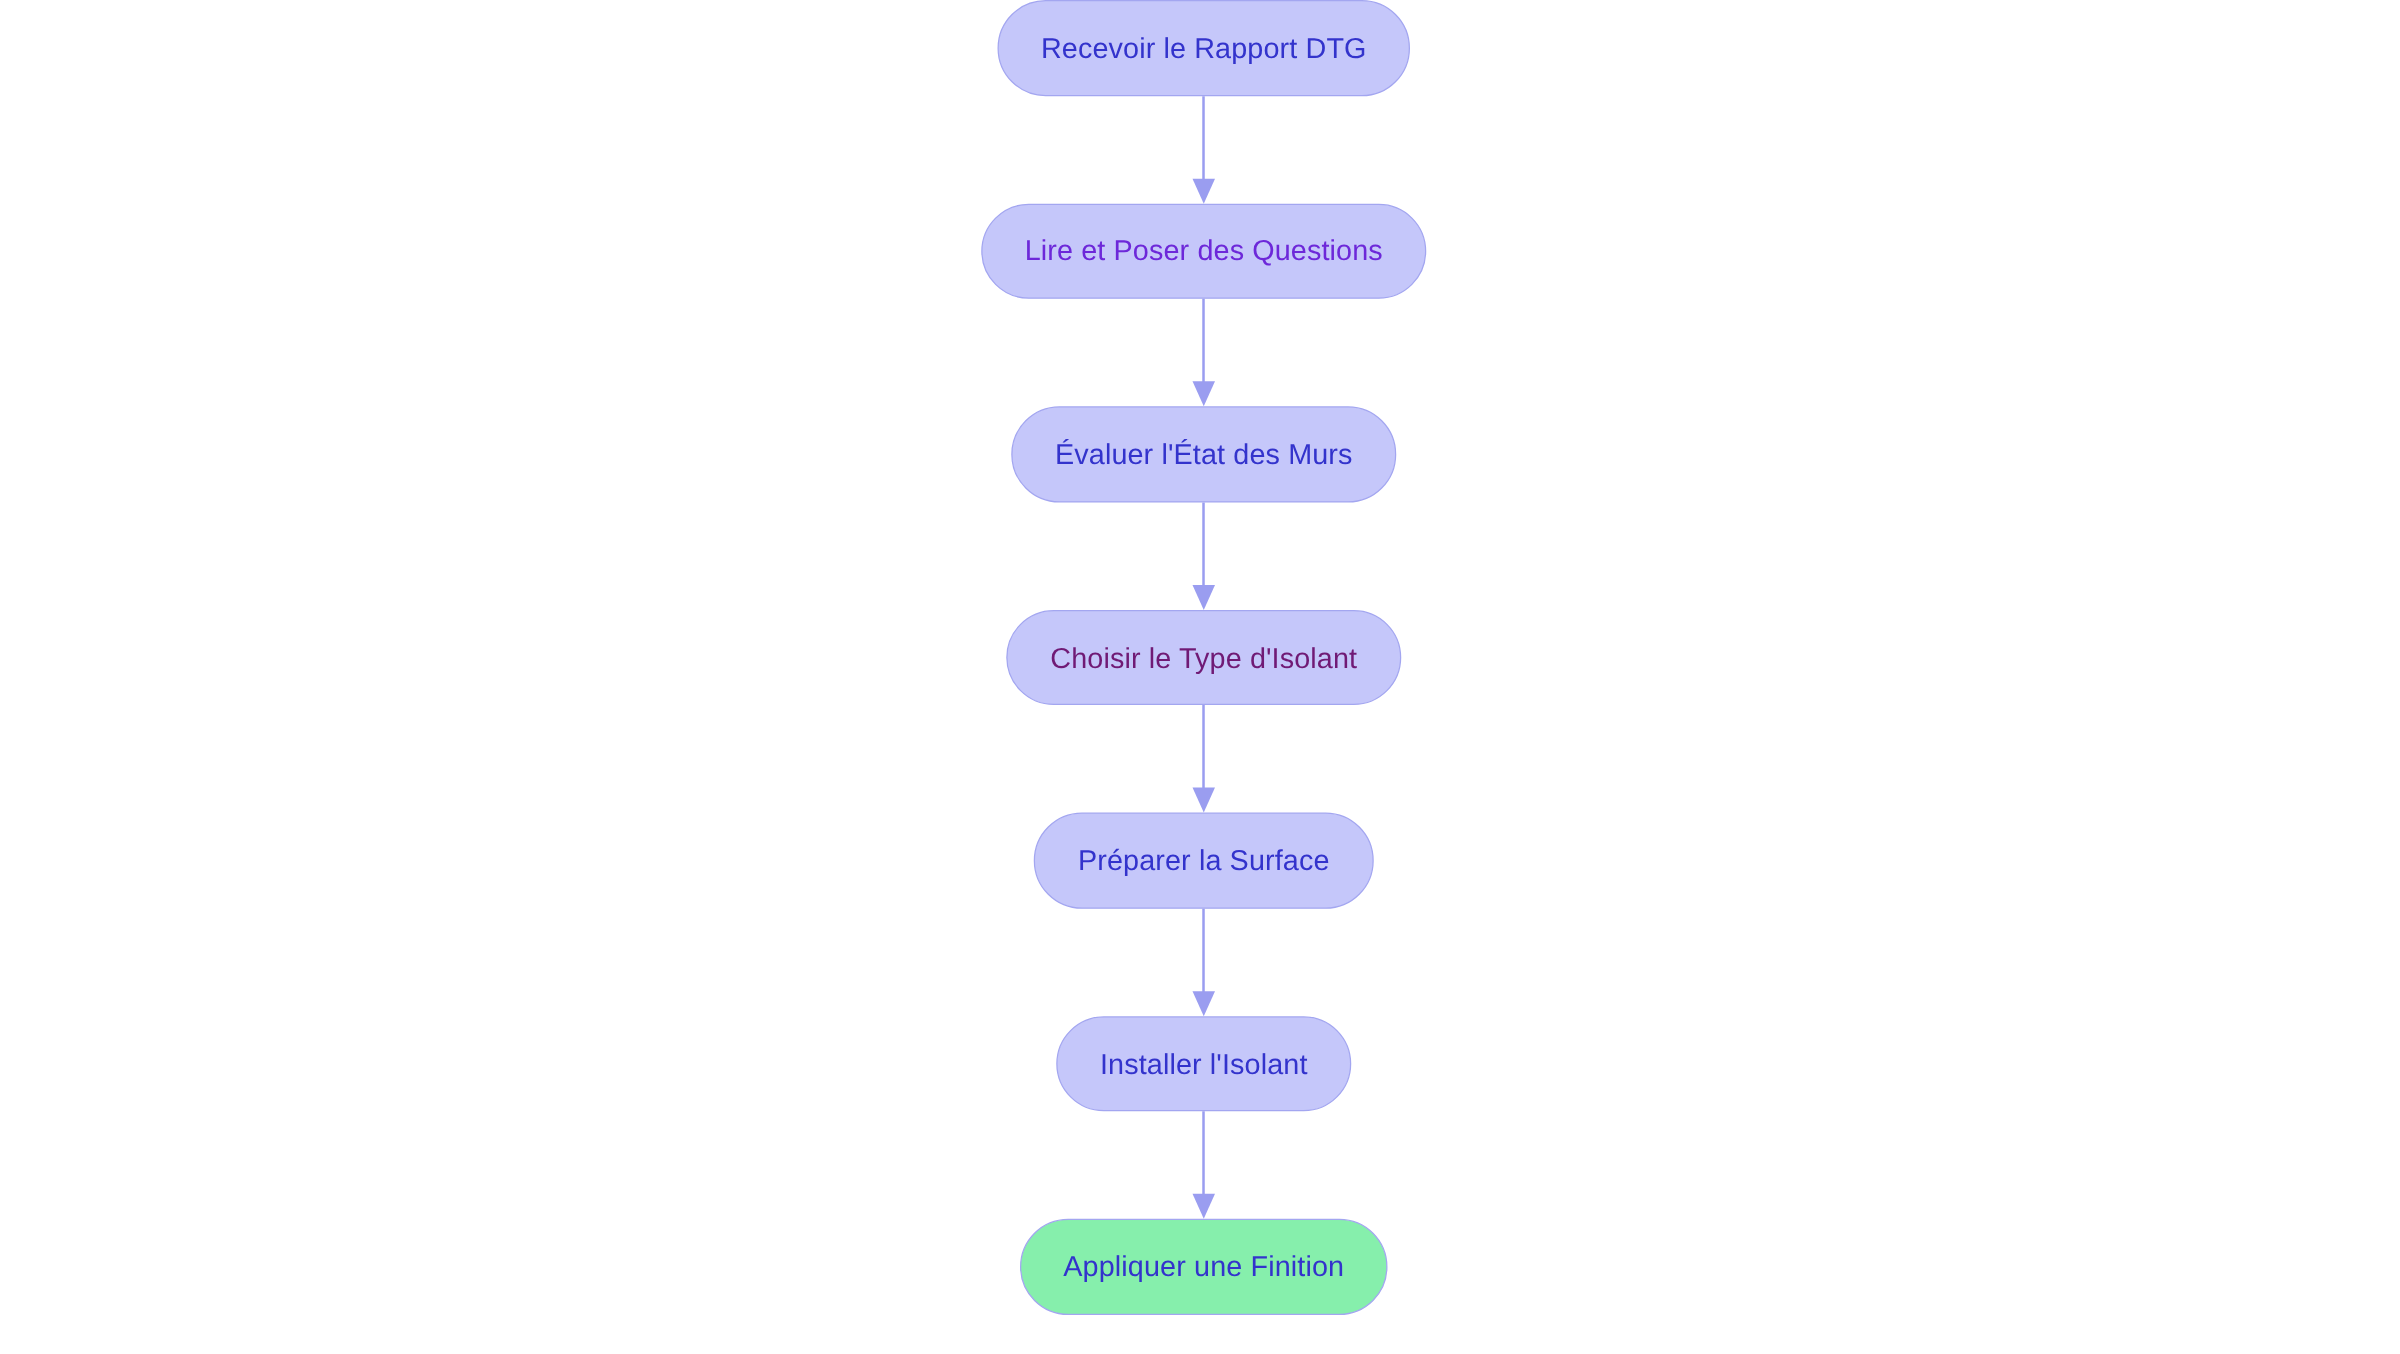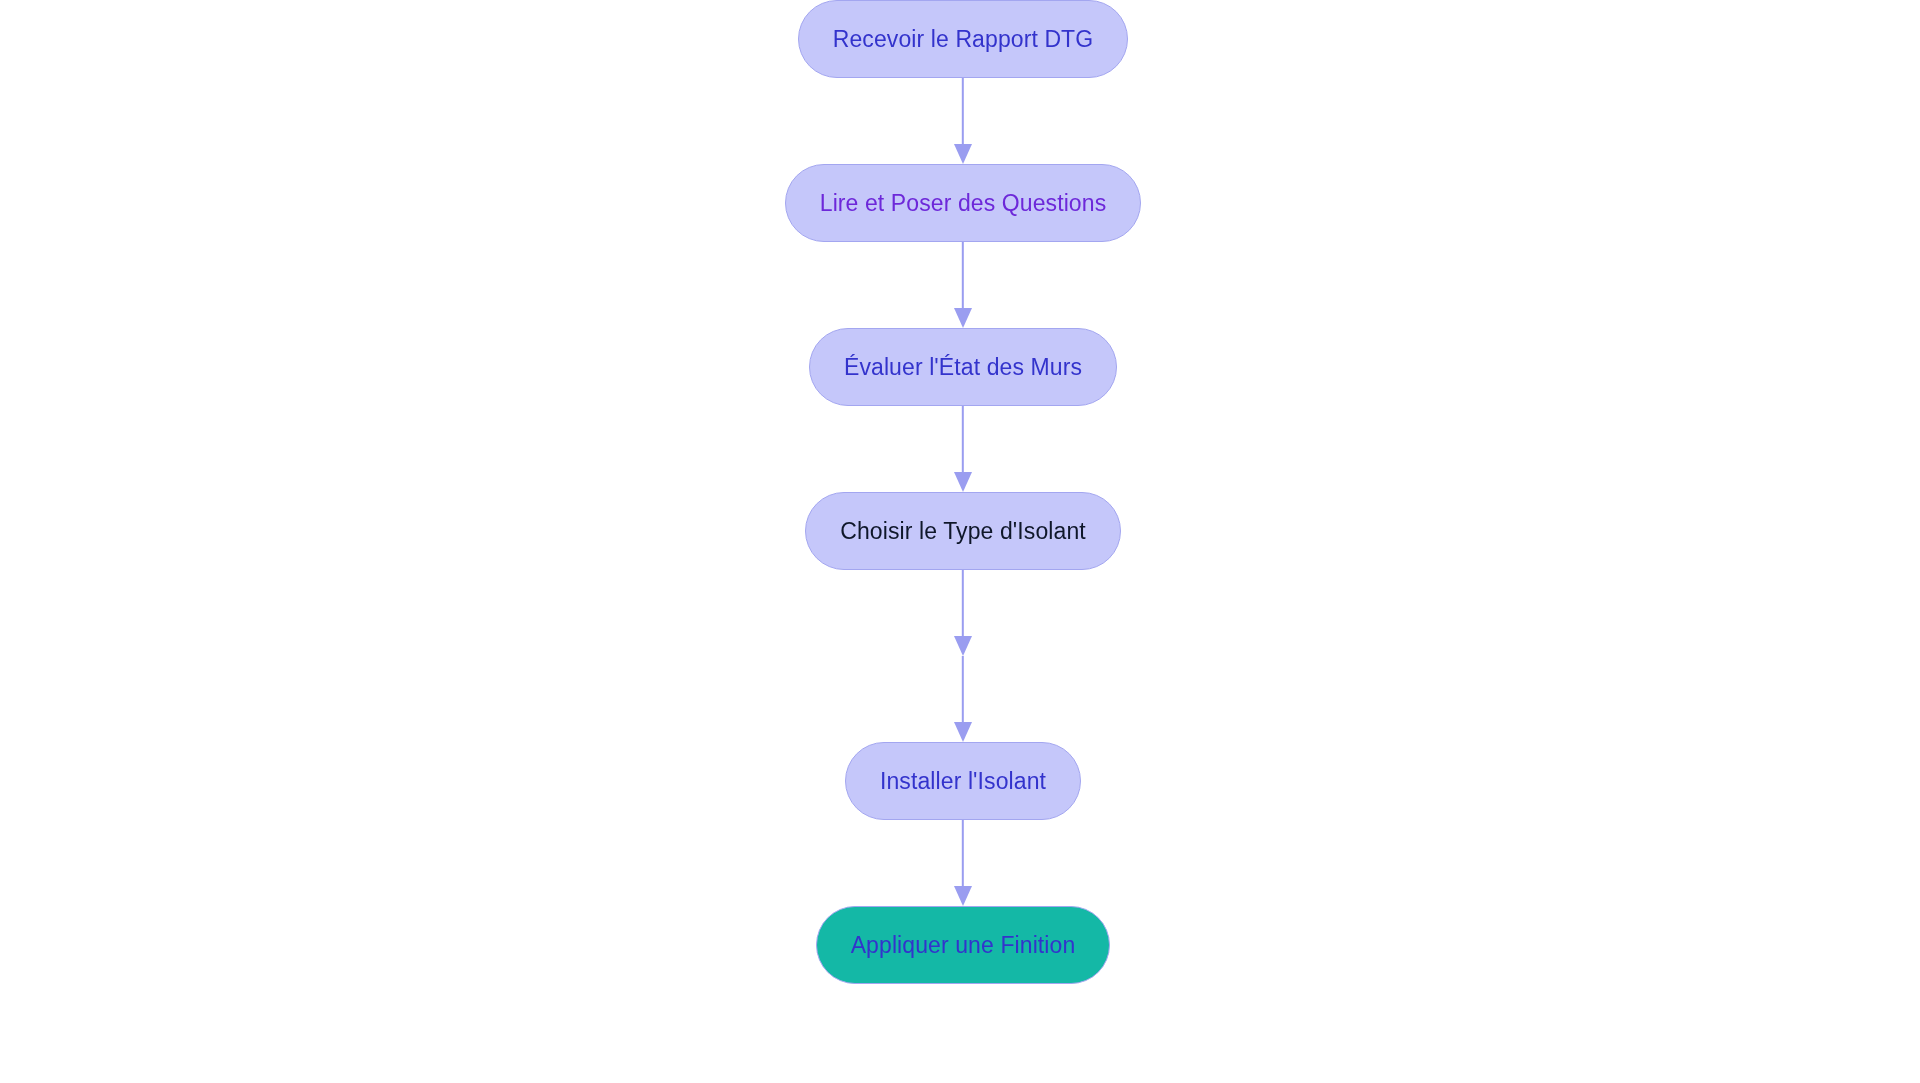--- a/index.html
+++ b/index.html
@@ -112,41 +112,44 @@
     <div class="node" style="background: rgb(197, 199, 250); border-color: rgb(163, 166, 240);">
       <span class="node-label" style="color: rgb(51, 51, 204);">Évaluer l'État des Murs</span>
     </div>
 
     <div class="connector">
       <div class="stem" style="background: rgb(154, 157, 240);"></div>
       <div class="head" style="border-top-color: rgb(154, 157, 240);"></div>
     </div>
 
     <div class="node" style="background: rgb(197, 199, 250); border-color: rgb(163, 166, 240);">
-      <span class="node-label" style="color: #0f172a;">Choisir le Type d'Isolant</span>
+      <span class="node-label" style="color: #701a75;">Choisir le Type d'Isolant</span>
     </div>
 
     <div class="connector">
       <div class="stem" style="background: rgb(154, 157, 240);"></div>
       <div class="head" style="border-top-color: rgb(154, 157, 240);"></div>
     </div>
 
+    <div class="node" style="background: rgb(197, 199, 250); border-color: rgb(163, 166, 240);">
+      <span class="node-label" style="color: rgb(51, 51, 204);">Préparer la Surface</span>
+    </div>
 
     <div class="connector">
       <div class="stem" style="background: rgb(154, 157, 240);"></div>
       <div class="head" style="border-top-color: rgb(154, 157, 240);"></div>
     </div>
 
     <div class="node" style="background: rgb(197, 199, 250); border-color: rgb(163, 166, 240); text-align: right;">
       <span class="node-label" style="color: rgb(51, 51, 204);">Installer l'Isolant</span>
     </div>
 
     <div class="connector">
       <div class="stem" style="background: rgb(154, 157, 240);"></div>
       <div class="head" style="border-top-color: rgb(154, 157, 240);"></div>
     </div>
 
-    <div class="node" style="background: #14b8a6; border-color: rgb(163, 166, 240);">
+    <div class="node" style="background: #86efac; border-color: rgb(163, 166, 240);">
       <span class="node-label" style="color: rgb(51, 51, 204);">Appliquer une Finition</span>
     </div>
 
   </div>
 </div>
 
 </body></html>

